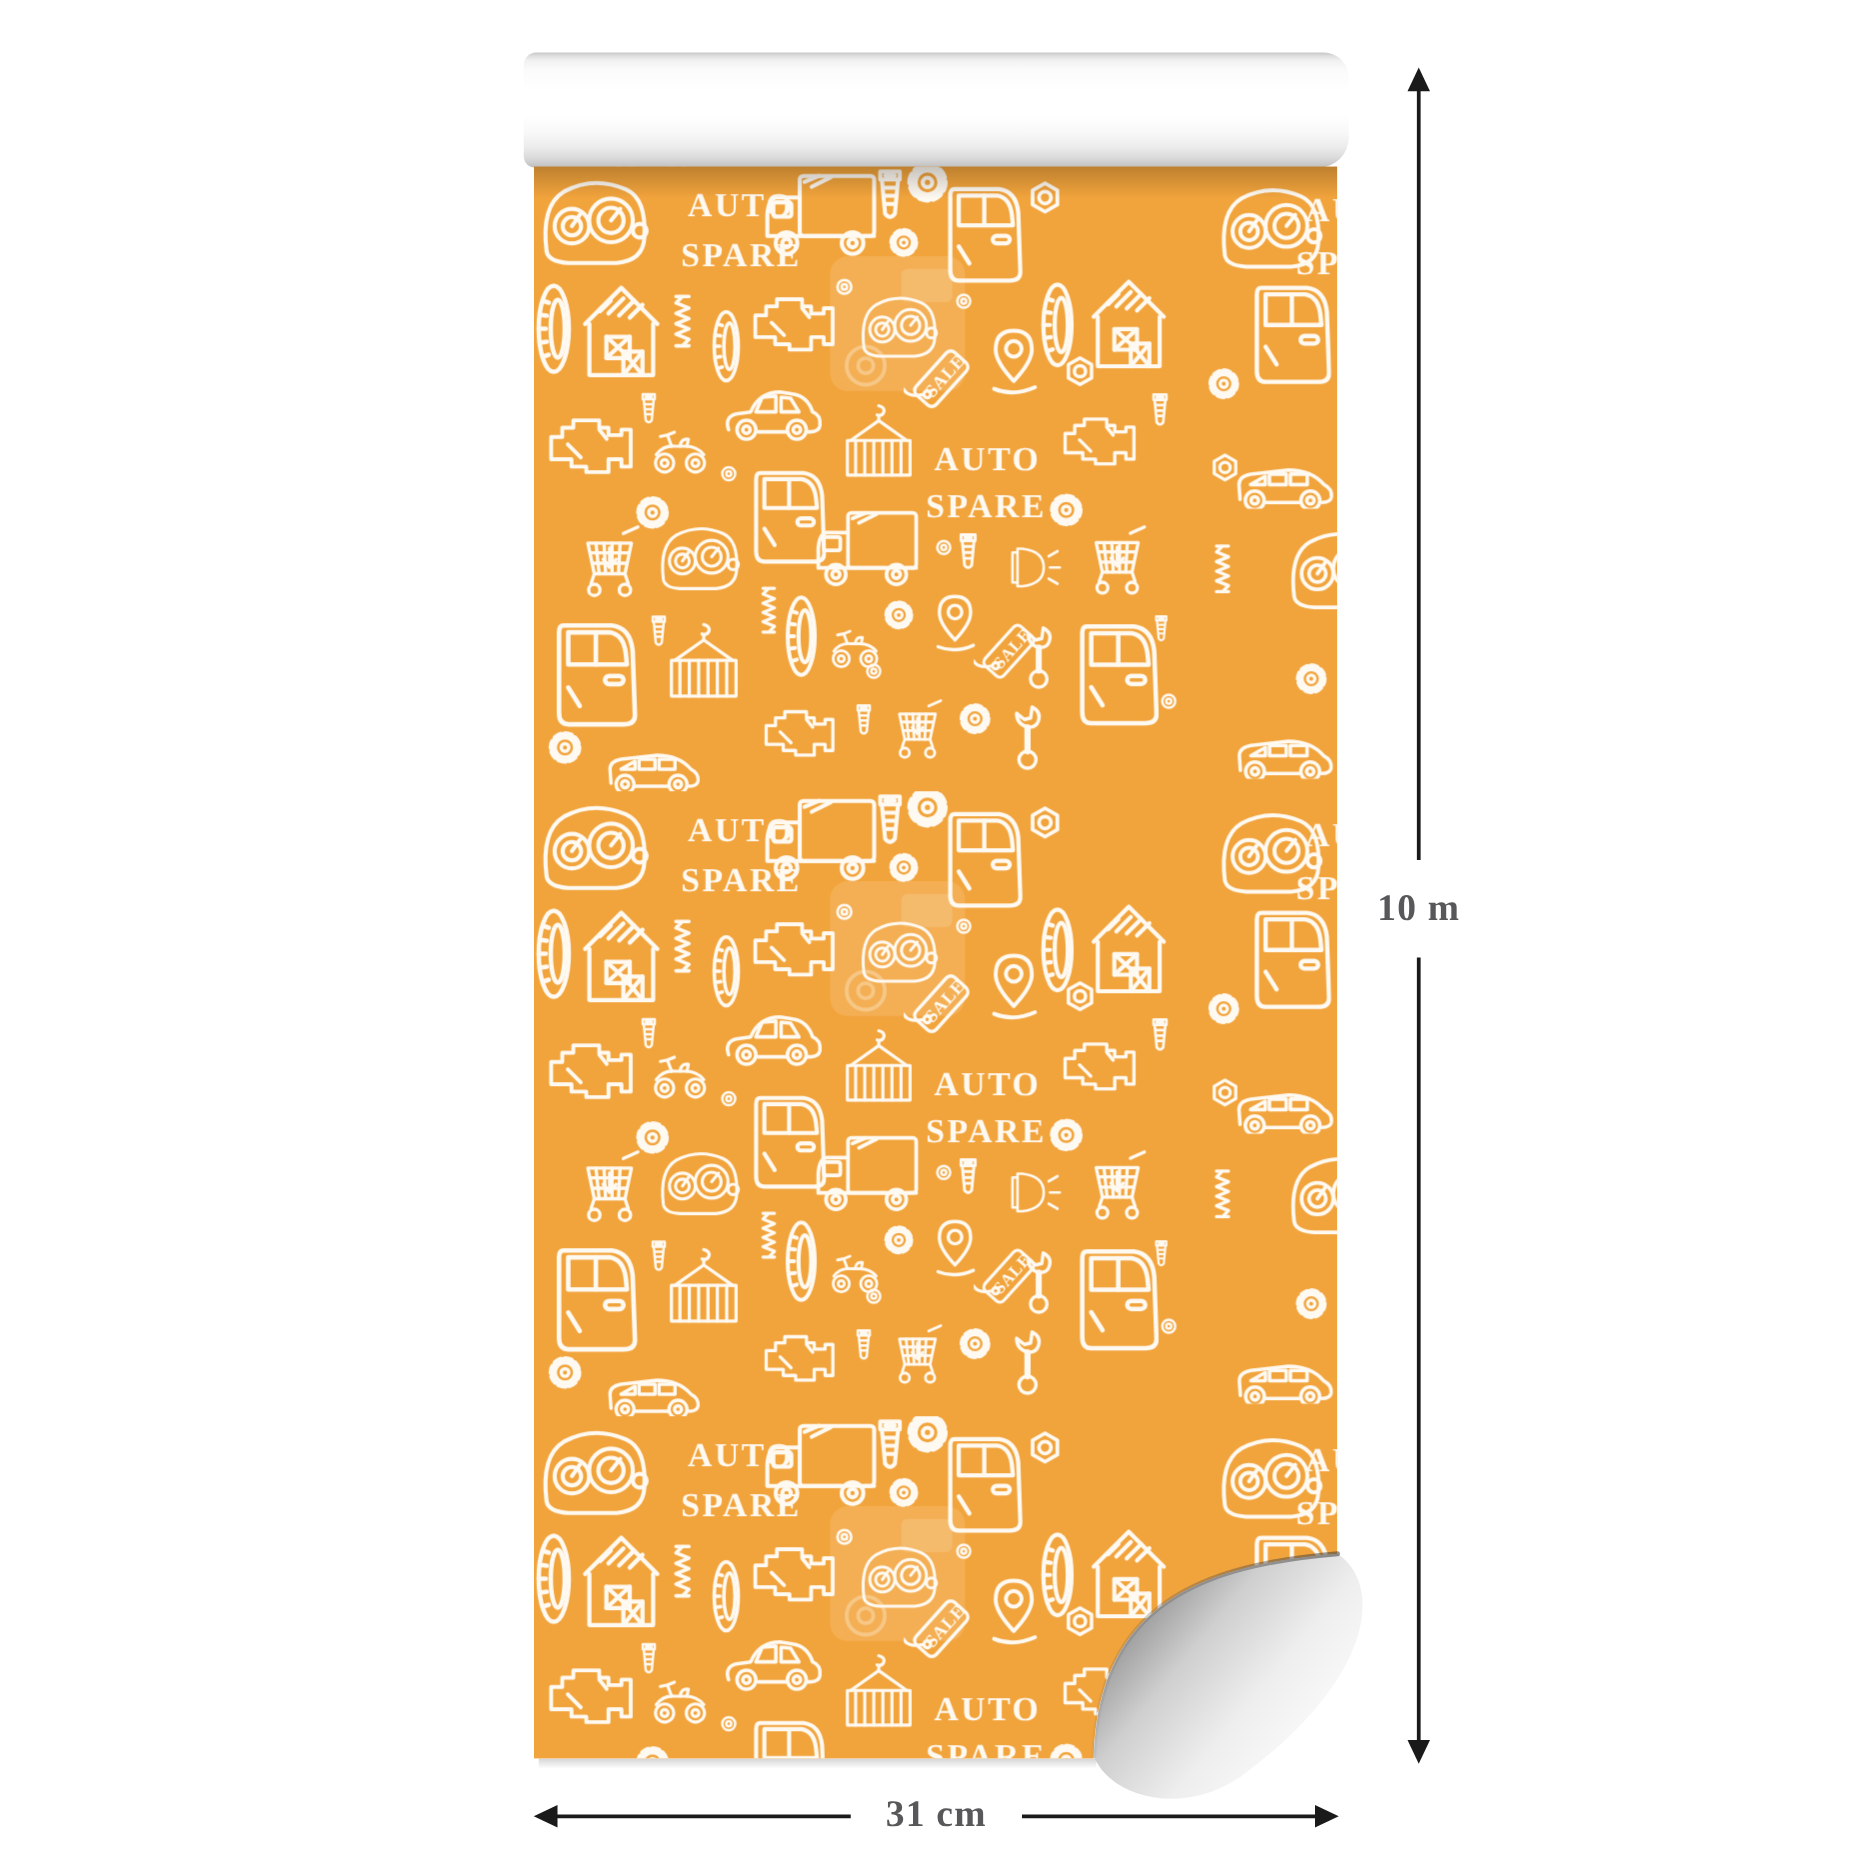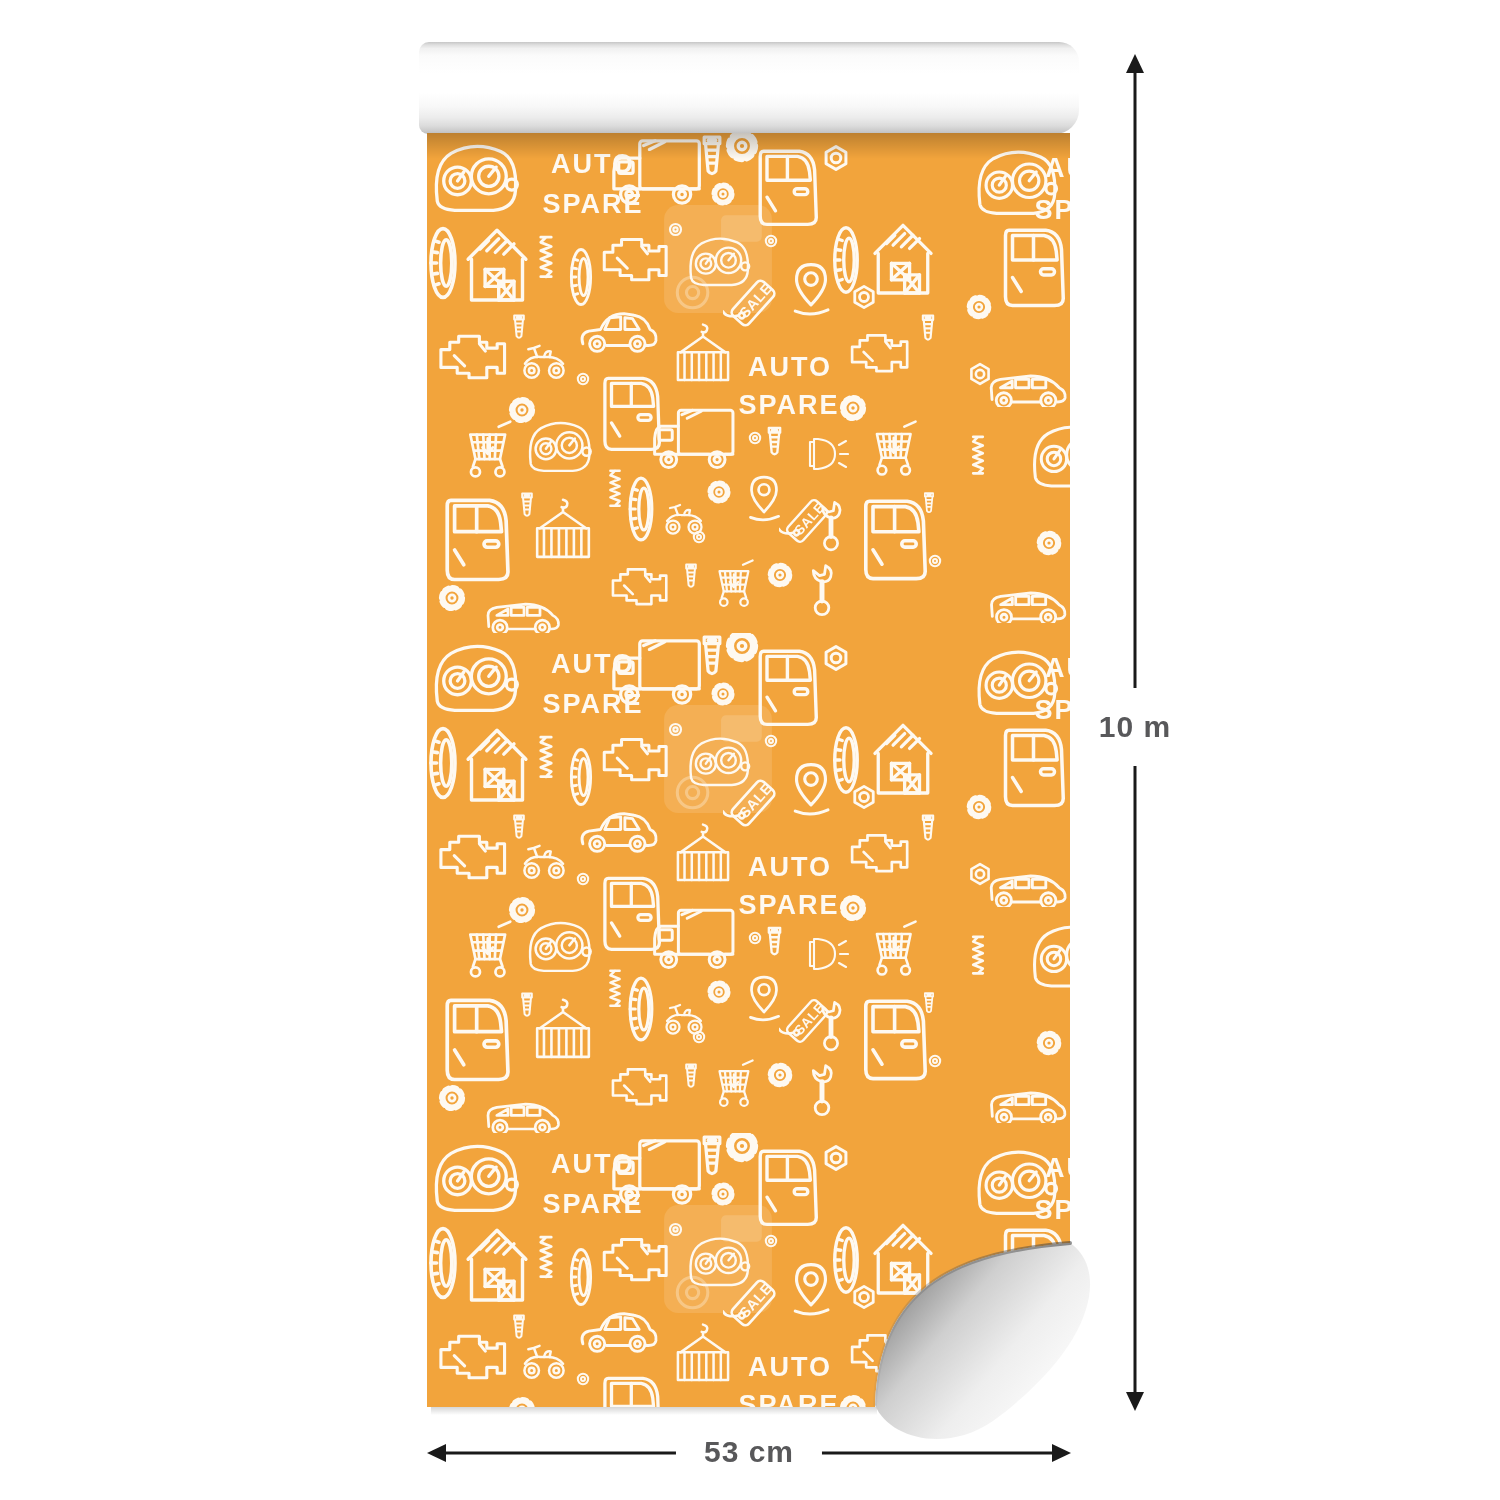--- a/index.html
+++ b/index.html
@@ -1,17 +1,17 @@
 <!DOCTYPE html>
 <html><head>
 <meta charset="utf-8">
 <style>
   html,body{margin:0;padding:0;background:#fff;}
   .canvas{position:relative;width:1204px;height:1500px;background:#fff;overflow:hidden;
-          font-family:Liberation Sans, sans-serif;}
+          font-family:Liberation Serif, serif;}
   .roll-core{
     position:absolute;left:419px;top:42px;width:660px;height:92px;
     border-radius:10px 20px 24px 9px;
     background:linear-gradient(180deg,#c6c6c6 0%,#dedede 3%,#f1f1f1 7%,#fbfbfb 15%,
       #ffffff 35%,#ffffff 55%,#f8f8f8 70%,#ececec 82%,#dcdcdc 91%,#c9c9c9 97%,#bdbdbd 100%);
   }
   .sheet-svg{position:absolute;left:427px;top:133px;width:700px;height:1350px;overflow:visible;}
   .dims-svg{position:absolute;left:0;top:0;width:1500px;height:1500px;pointer-events:none;}
   .dset{stroke:#fff;fill:none;stroke-width:3.5;stroke-linecap:round;stroke-linejoin:round;}
   .dim-label{
@@ -359,15 +359,15 @@
       <polygon points="1135,1411 1126,1392 1144,1392" stroke="none"></polygon>
     </g>
     <g stroke="#1A1A1A" fill="#1A1A1A">
       <line x1="442" y1="1453" x2="1056" y2="1453" stroke-width="3" fill="none"></line>
       <polygon points="427,1453 446,1444 446,1462" stroke="none"></polygon>
       <polygon points="1071,1453 1052,1444 1052,1462" stroke="none"></polygon>
     </g>
   </svg>
 
   <div class="dim-label label-h">10 m</div>
-  <div class="dim-label label-w">53 cm</div>
+  <div class="dim-label label-w">31 cm</div>
 
 </div>
 
 </body></html>

